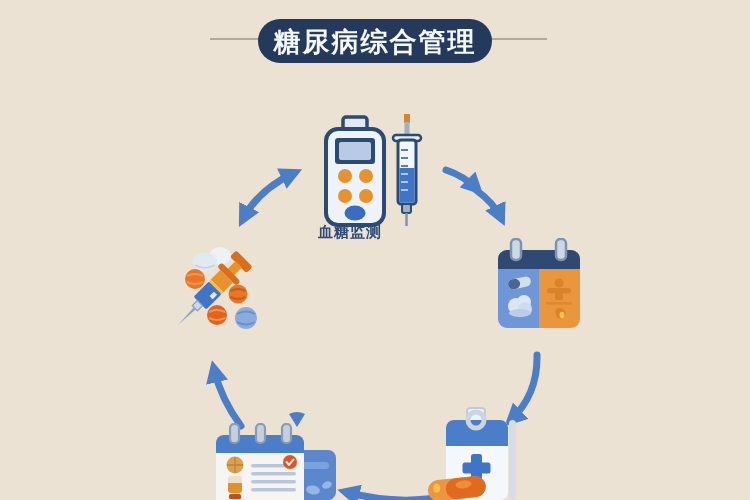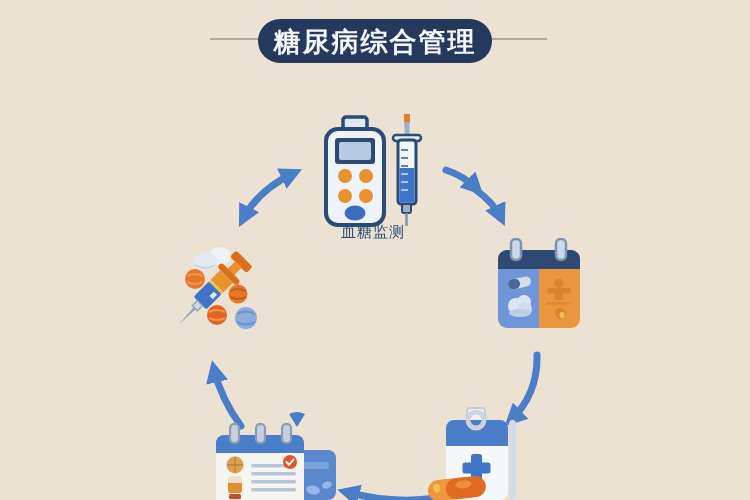--- a/index.html
+++ b/index.html
@@ -6,22 +6,22 @@
   body{font-family:"Liberation Sans","DejaVu Sans",sans-serif;background:#ece2d3;}
   .canvas{position:relative;width:750px;height:500px;background:#ece2d3;overflow:hidden;padding-left:18px;}
   .title-line{position:absolute;left:210px;top:38px;width:337px;height:2px;background:#b5a896;}
   .title-pill{
     position:absolute;left:258px;top:19px;width:234px;height:44px;
     background:#24395c;border-radius:22px;color:#f5f8fc;
     font-size:27px;font-weight:bold;letter-spacing:2px;
     text-align:center;line-height:46px;z-index:3;
   }
   .node-label{
-    position:absolute;color:#2b4a74;font-size:15px;font-weight:normal;
-    letter-spacing:1px;text-align:center;z-index:2;
+    position:absolute;color:#2b4a74;font-size:15px;font-weight:bold;
+    letter-spacing:1px;z-index:2;
   }
   .abs{position:absolute;z-index:2;}
   svg{display:block;}
   .arrows{position:absolute;left:0;top:0;z-index:1;}
 </style>
 </head>
 <body>
 
 <div class="canvas">
 

